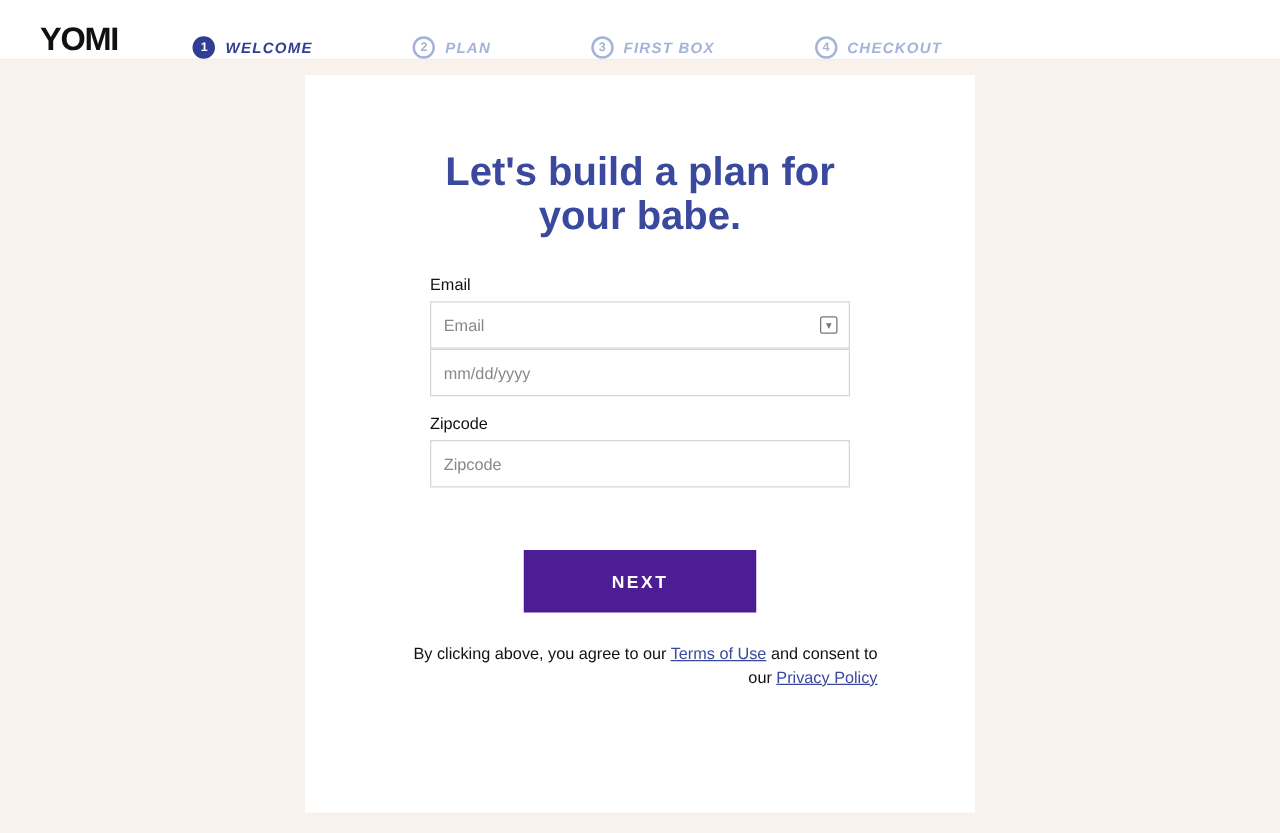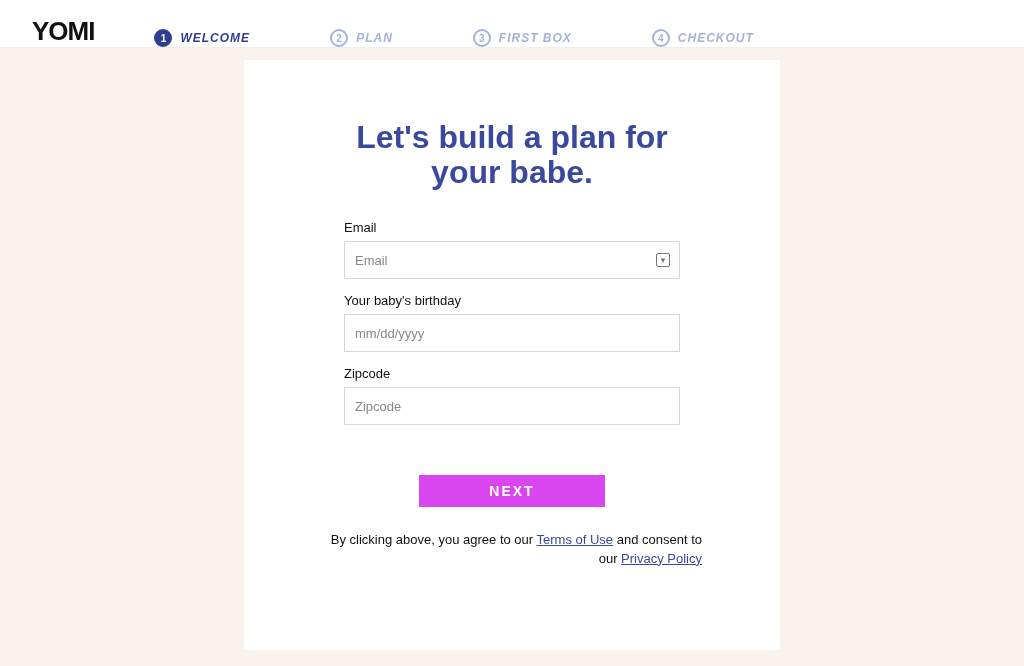--- a/index.html
+++ b/index.html
@@ -114,23 +114,23 @@
       align-items: center;
       justify-content: center;
       font-size: 9px;
       color: #777;
       pointer-events: none;
     }
 
     .next-btn {
       display: block;
       width: 186px;
-      height: 32px;
+      height: 50px;
       margin: 50px auto 0;
-      background: #d946ef;
+      background: #4c1d95;
       color: #fff;
       border: none;
       font-size: 14px;
       font-weight: 700;
       letter-spacing: 2px;
       cursor: pointer;
     }
 
     .consent {
       font-size: 13px;
@@ -173,21 +173,20 @@
 <div class="card">
   <h1 class="headline">Let's build a plan for your babe.</h1>
 
   <div class="form">
     <label class="form-label">Email</label>
     <div class="email-wrap">
       <input class="text-input" type="text" placeholder="Email" style="">
       <span class="field-icon">▾</span>
     </div>
 
-    <label class="form-label">Your baby's birthday</label>
     <input class="text-input" type="text" placeholder="mm/dd/yyyy" style="">
 
     <label class="form-label">Zipcode</label>
     <input class="text-input" type="text" placeholder="Zipcode" style="">
   </div>
 
   <button class="next-btn">NEXT</button>
 
   <p class="consent">
     <span>By clicking above, you agree to our </span><a href="#">Terms of Use</a><span> and consent to our </span><a href="#">Privacy Policy</a>

